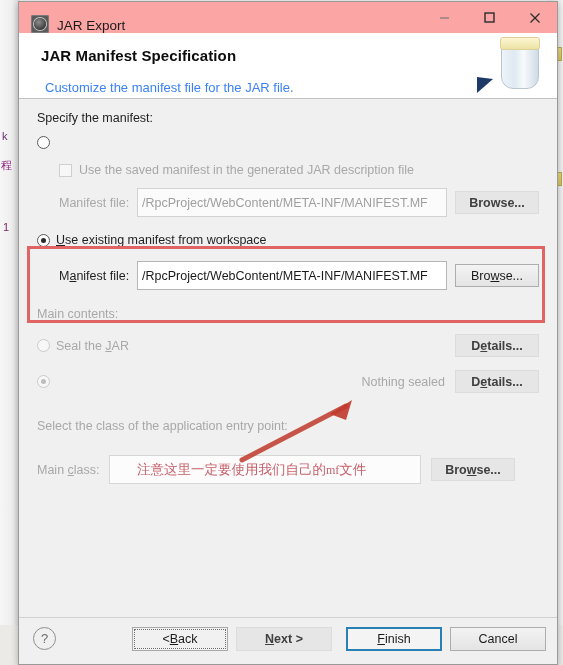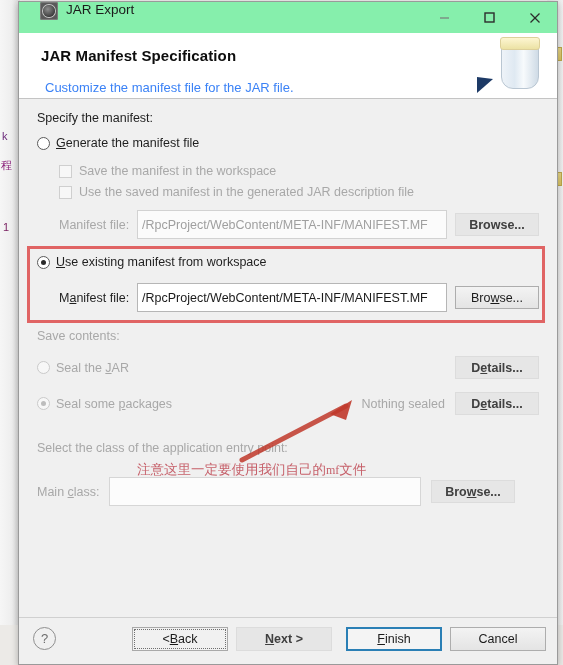--- a/index.html
+++ b/index.html
@@ -49,24 +49,23 @@
     background: #f0f0f0;
     border: 1px solid #9a9a9a;
     box-sizing: border-box;
     box-shadow: 0 2px 7px rgba(0,0,0,0.28);
     display: flex; flex-direction: column;
   }
 
   
   .titlebar {
     height: 31px; min-height: 31px;
-    background: #86efac;
-    display: flex; align-items: flex-start;
-    position: relative;
-    padding-left: 9px;
+    background: #fca5a5;
+    display: flex; align-items: flex-end;
+    position: relative;
   }
   .title-icon {
     width: 18px; height: 18px; margin-left: 12px; margin-right: 8px;
     border-radius: 2px;
     background: #5a5a5a;
     position: relative;
     box-shadow: inset 0 0 0 1px #7b7b7b;
   }
   .title-icon::before {
     content: ""; position: absolute;
@@ -307,27 +306,22 @@
       <div class="jar-arrow"></div>
     </div>
   </div>
 
   <div class="body">
 
     <div class="lbl section-label">Specify the manifest:</div>
 
     <div class="row" style="margin-bottom:14px;">
       <span class="radio"></span>
-      <span class="lbl"><u>G</u><span>enerate the manifest file</span></span>
-    </div>
-
-    <div class="row" style="margin-left:22px;margin-bottom:7px;">
-      <span class="check"></span>
-      <span class="lbl dim">Save the manifest in the workspace</span>
-    </div>
+    </div>
+
 
     <div class="row" style="margin-left:22px;margin-bottom:11px;">
       <span class="check"></span>
       <span class="lbl dim">Use the saved manifest in the generated JAR description file</span>
     </div>
 
     <div class="row" style="margin-left:22px;margin-bottom:16px;">
       <span class="lbl dim" style="width:78px;">Manifest file:</span>
       <span class="field dis" style="width:310px;">/RpcProject/WebContent/META-INF/MANIFEST.MF</span>
       <span class="btn dis" style="margin-left:8px;">Browse...</span>
@@ -337,32 +331,31 @@
       <span class="radio checked"></span>
       <span class="lbl"><u>U</u><span>se existing manifest from workspace</span></span>
     </div>
 
     <div class="row" style="margin-left:22px;margin-bottom:17px;">
       <span class="lbl" style="width:78px;">M<u>a</u><span>nifest file:</span></span>
       <span class="field" style="width:310px;">/RpcProject/WebContent/META-INF/MANIFEST.MF</span>
       <span class="btn" style="margin-left:8px;">Bro<u>w</u>se...</span>
     </div>
 
-    <div class="lbl dim" style="margin-top:12px;margin-bottom:13px;">Save contents:</div>
+    <div class="lbl dim" style="margin-top:12px;margin-bottom:13px;">Main contents:</div>
 
     <div class="row" style="margin-bottom:13px;">
       <span class="radio dis"></span>
       <span class="lbl dim">Seal the <u>J</u><span>AR</span></span>
       <span style="flex:1"></span>
       <span class="btn dis">D<u>e</u>tails...</span>
     </div>
 
     <div class="row" style="margin-bottom:13px;">
       <span class="radio dis checked"></span>
-      <span class="lbl dim">Seal some <u>p</u><span>ackages</span></span>
       <span style="flex:1"></span>
       <span class="lbl dim" style="margin-right:10px;">Nothing sealed</span>
       <span class="btn dis">D<u>e</u>tails...</span>
     </div>
 
     <div class="lbl dim" style="margin-top:26px;margin-bottom:22px;">Select the class of the application entry point:</div>
 
     <div class="row">
       <span class="lbl dim" style="width:72px;">Main <u>c</u><span>lass:</span></span>
       <span class="field empty" style="width:312px;"></span>

